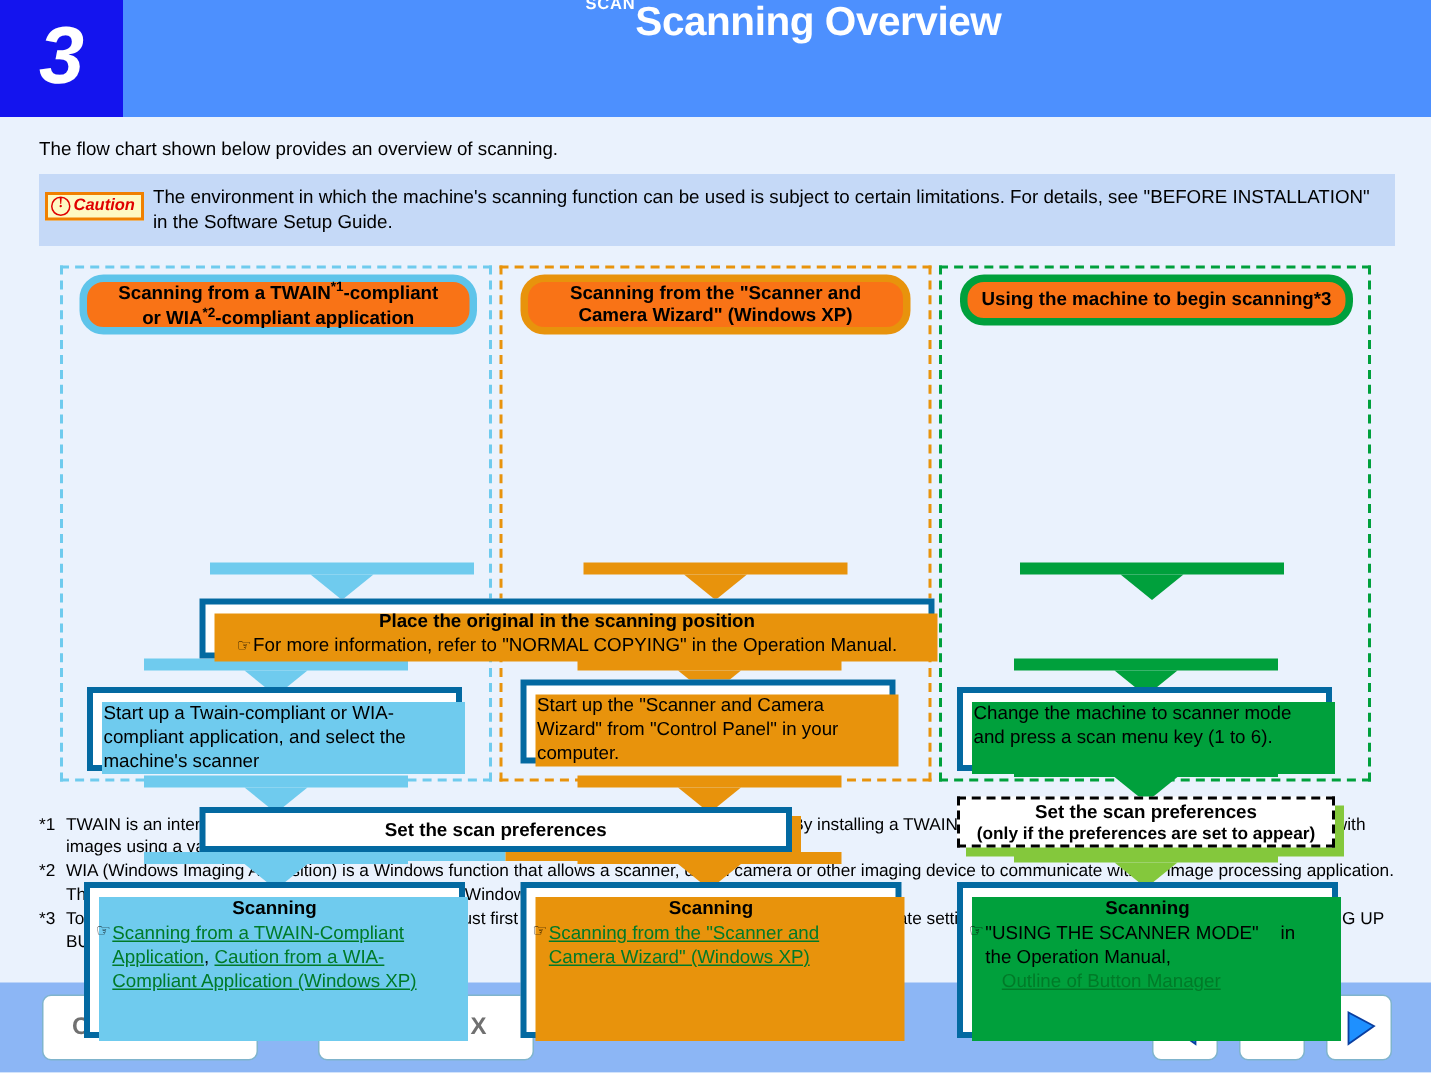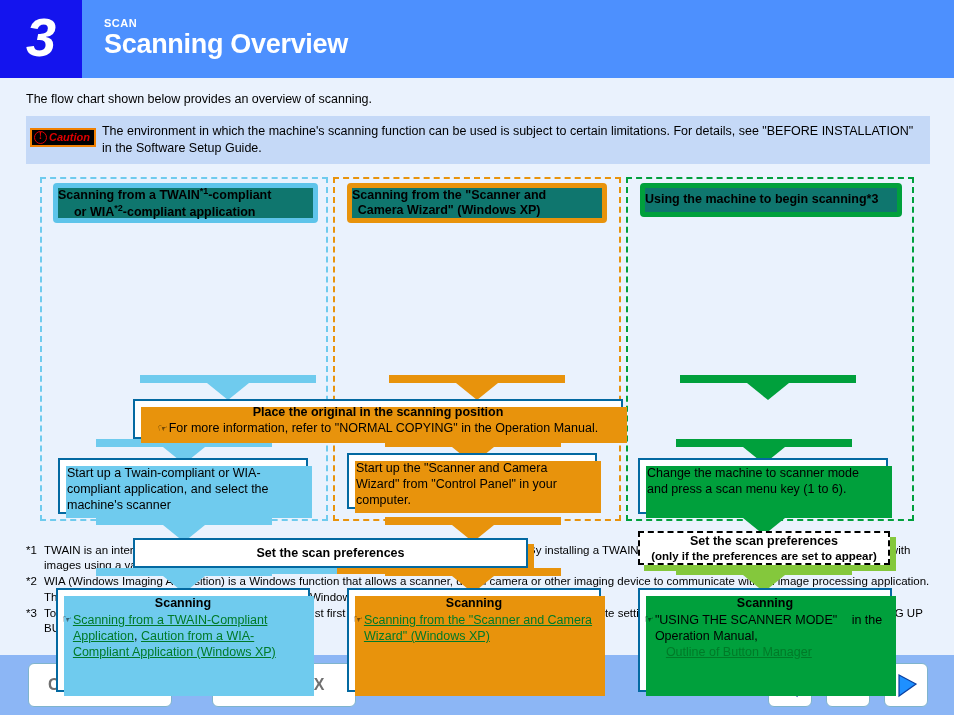--- a/index.html
+++ b/index.html
@@ -36,21 +36,21 @@
     font-style: italic;
     font-family: "Liberation Sans", sans-serif;
     line-height: 1;
     padding-bottom: 4px;
     box-sizing: border-box;
   }
   .header-text {
     flex: 1;
     padding-left: 22px;
     display: flex;
-    flex-direction: column;
+    flex-direction: row;
     justify-content: center;
     color: #ffffff;
   }
   .header-kicker {
     font-size: 11px;
     font-weight: bold;
     letter-spacing: 0.5px;
     margin-bottom: 1px;
     margin-top: -3px;
   }
@@ -72,21 +72,21 @@
     margin: 10px 0 0 26px;
     width: 904px;
     background: #c5d9f7;
     display: flex;
     align-items: flex-start;
     padding: 6px 0 7px 0;
     box-sizing: border-box;
   }
   .caution-badge {
     border: 2px solid #f08000;
-    background: #000000;
+    background: #fef9c3;
     color: #e00000;
     font-weight: bold;
     font-style: italic;
     font-size: 11px;
     padding: 1px 4px 1px 2px;
     margin: 6px 6px 0 4px;
     white-space: nowrap;
     display: flex;
     align-items: center;
     line-height: 1.1;
@@ -133,42 +133,42 @@
     box-sizing: border-box;
   }
   .col-region.c1 { left: 40px;  width: 288px; border: 2px dashed #6fcbee; }
   .col-region.c2 { left: 333px; width: 288px; border: 2px dashed #e8930c; }
   .col-region.c3 { left: 626px; width: 288px; border: 2px dashed #00a03c; }
 
   
   .pill {
     position: absolute;
     top: 6px;
-    background: #0f766e;
-    border-radius: 4px;
+    background: #f97316;
+    border-radius: 16px;
     text-align: center;
     font-weight: bold;
     font-size: 12.5px;
     line-height: 1.2;
     box-sizing: border-box;
     display: flex;
     align-items: center;
-    justify-content: flex-start;
+    justify-content: center;
     z-index: 3;
   }
   .pill.p1 { left: 53px;  width: 265px; height: 40px; border: 5px solid #5ec4ea; }
   .pill.p2 { left: 347px; width: 260px; height: 40px; border: 5px solid #e8930c; }
   .pill.p3 { left: 640px; width: 262px; height: 34px; border: 5px solid #00a03c; }
   .pill sup { font-size: 9px; vertical-align: super; }
 
   
   .fbox {
     position: absolute;
     background: #ffffff;
-    border: 2px solid #0369a1;
+    border: 4px solid #0369a1;
     box-sizing: border-box;
     z-index: 3;
     font-size: 12.5px;
     line-height: 1.3;
   }
   .fbox::after {
     content: "";
     position: absolute;
     left: 6px; top: 6px;
     width: 100%; height: 100%;

